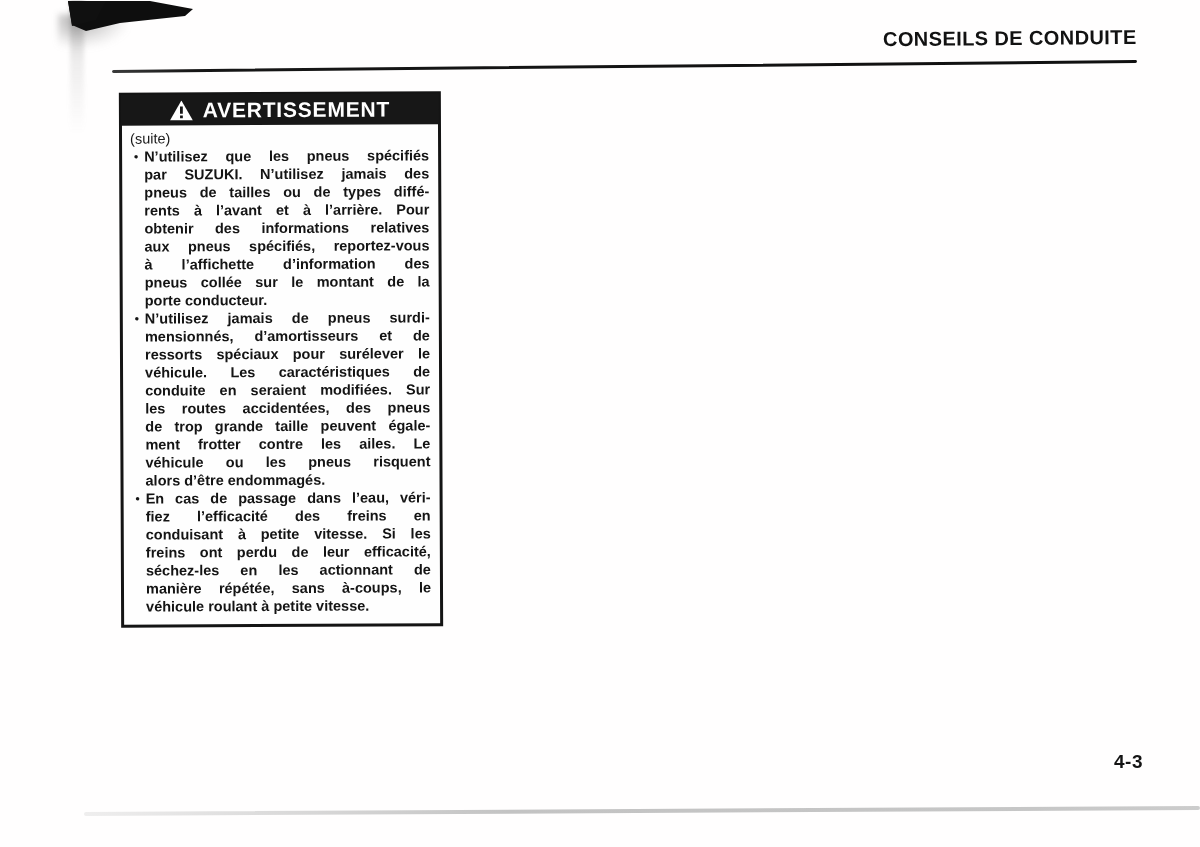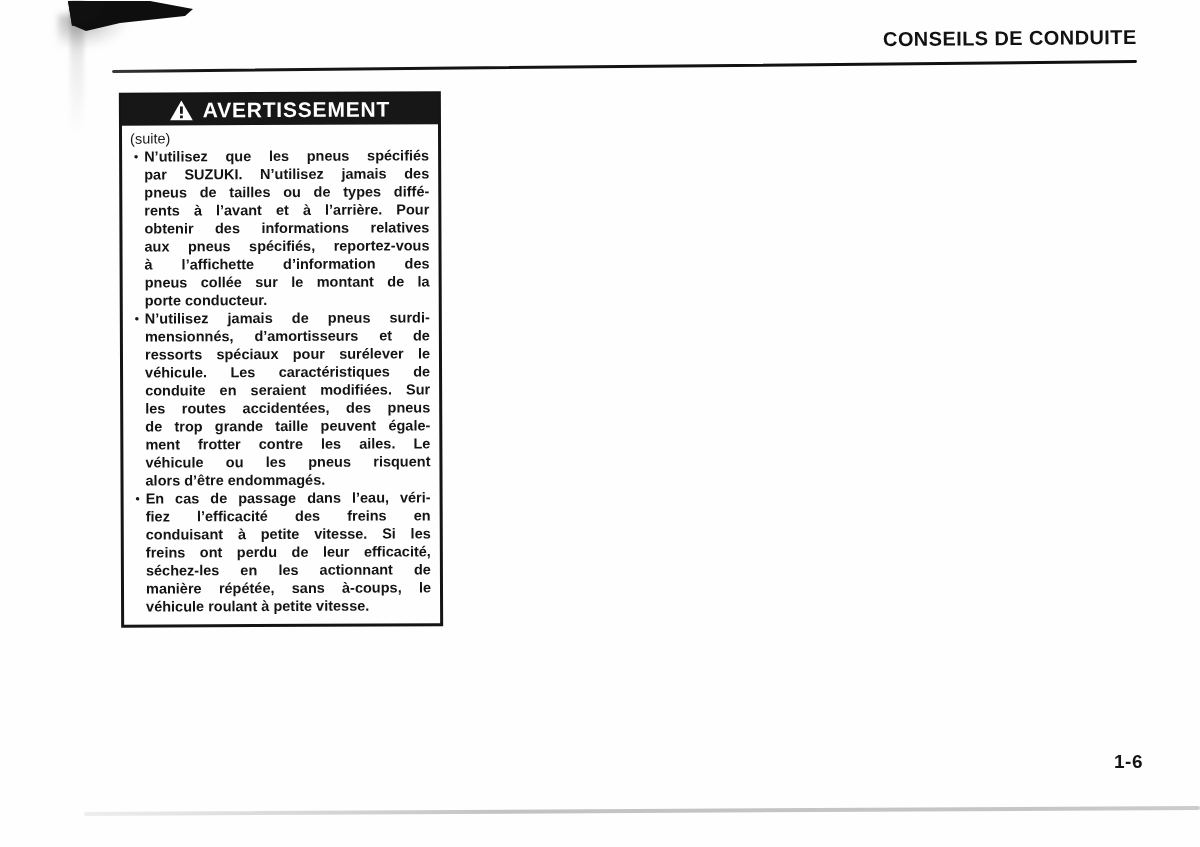--- a/index.html
+++ b/index.html
@@ -166,16 +166,16 @@
               <div class="line">freins ont perdu de leur efficacité,</div>
               <div class="line">séchez-les en les actionnant de</div>
               <div class="line">manière répétée, sans à-coups, le</div>
               <div class="line last">véhicule roulant à petite vitesse.</div>
             </div>
           </div>
         </div>
     </div>
   </div>
 
-  <div class="page-number">1-6</div>
+  <div class="page-number">4-3</div>
   <div class="bottom-edge"></div>
 
 </div>
 
 </body></html>

